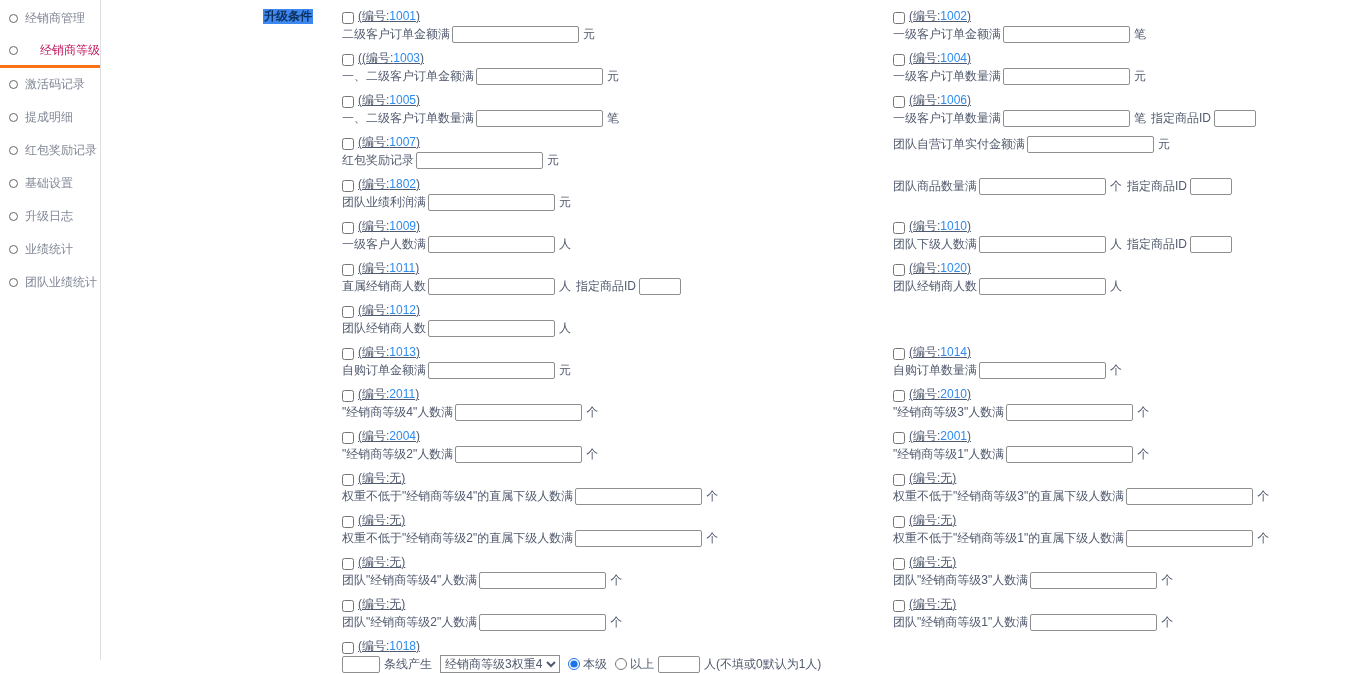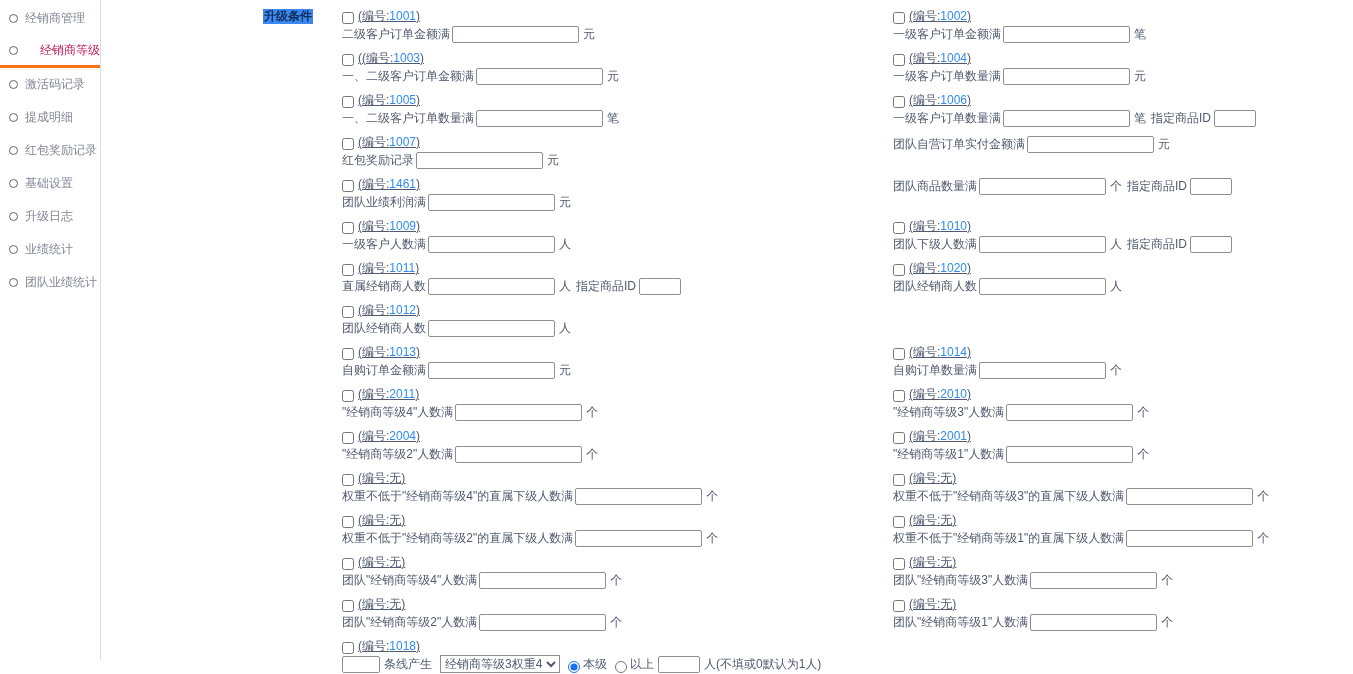--- a/index.html
+++ b/index.html
@@ -36,21 +36,21 @@
   .line2 { height:18px; margin-top:1px; display:flex; align-items:center; white-space:nowrap; }
   .line2 .lbl { margin-right:2px; }
   input.txt { height:17px; width:127px; border:1px solid #8f8f8f; border-radius:2px;
     font-size:12px; padding:0 3px; color:#515a6e; background:#fff; }
   input.txt.small { width:42px; }
   input.txt.tiny { width:38px; }
   .unit { margin-left:4px; }
   .idlbl { margin-left:5px; margin-right:3px; }
   select.sel { height:18px; font-size:12px; border:1px solid #8f8f8f; background:#fff;
     color:#515a6e; margin:0 4px; }
-  .radio-wrap { display:flex; align-items:flex-end; margin-right:4px; }
+  .radio-wrap { display:flex; align-items:center; margin-right:4px; }
   .radio-wrap input[type=radio] { width:12px; height:12px; margin:0 3px 0 4px; accent-color:#1a73e8; }
   .gap-r { margin-right:4px; }
 </style>
 </head>
 <body>
 
 <div class="app">
   <aside class="sidebar">
       <div class="side-item">
         <span class="ring"></span>
@@ -204,21 +204,21 @@
                   <span class="unit">元</span>
                 </div>
               </div>
             </div>
           </div>
           <div class="cond-grid-row">
             <div class="col-left">
               <div class="cond">
                 <div class="line1">
                   <input type="checkbox" style="">
-                  <span class="code">(编号:<em class="num">1461</em>)</span>
+                  <span class="code">(编号:<em class="num">1802</em>)</span>
                 </div>
                 <div class="line2">
                   <span class="lbl">团队业绩利润满</span>
                   <input type="text" class="txt" style="">
                   <span class="unit">元</span>
                 </div>
               </div>
             </div>
             <div class="col-right">
               <div class="cond">

